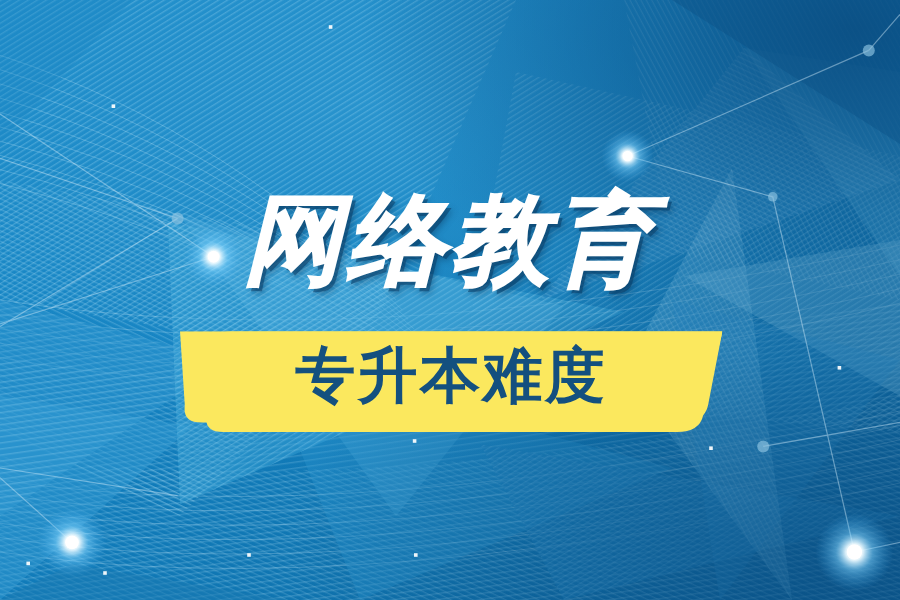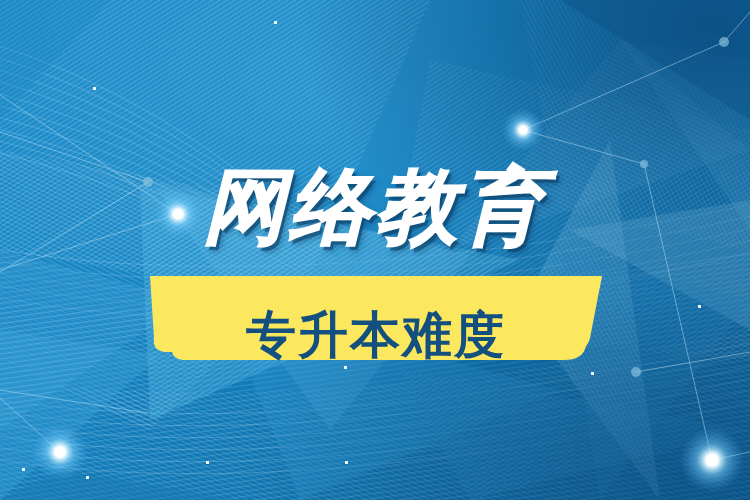--- a/index.html
+++ b/index.html
@@ -20,20 +20,21 @@
     left: 0; top: 0;
     width: 750px;
     height: 500px;
     display: block;
   }
   .content-layer {
     position: absolute;
     left: 0; top: 0;
     width: 750px;
     height: 500px;
+    font-family: Liberation Mono, monospace;
   }
 
   
   #main-title {
     position: absolute;
     left: 0;
     top: 166px;
     width: 750px;
     text-align: center;
     font-size: 82px;
@@ -68,21 +69,20 @@
     left: 0;
     top: 15px;
     width: 452px;
     text-align: center;
     font-size: 50px;
     line-height: 54px;
     font-weight: 700;
     color: #14507f;
     letter-spacing: 2px;
     white-space: nowrap;
-    margin-top: 17px;
   }
 </style>
 </head>
 <body>
 
 <div id="banner-root">
 
   <svg id="bg-svg" viewBox="0 0 750 500">
     <defs>
       <linearGradient id="baseGrad" x1="0" y1="0" x2="1" y2="1">

